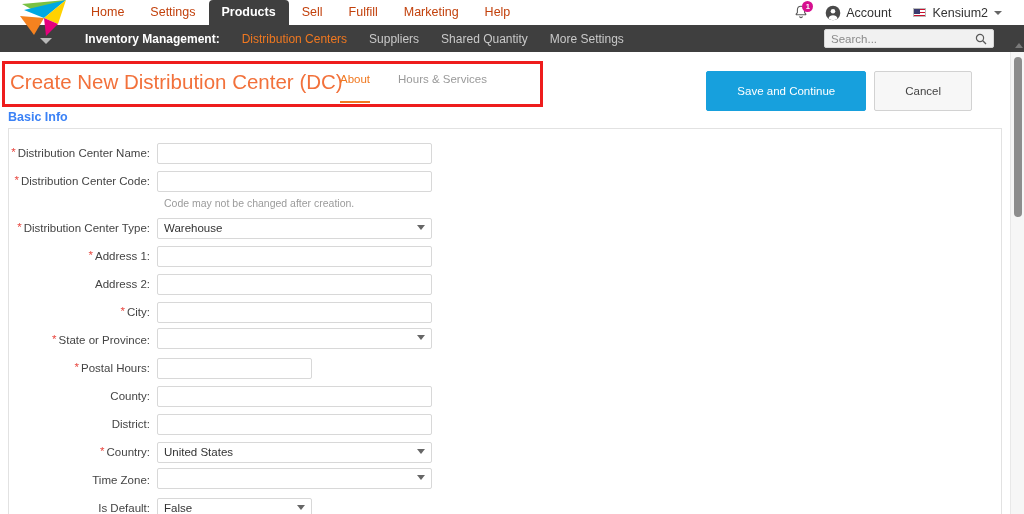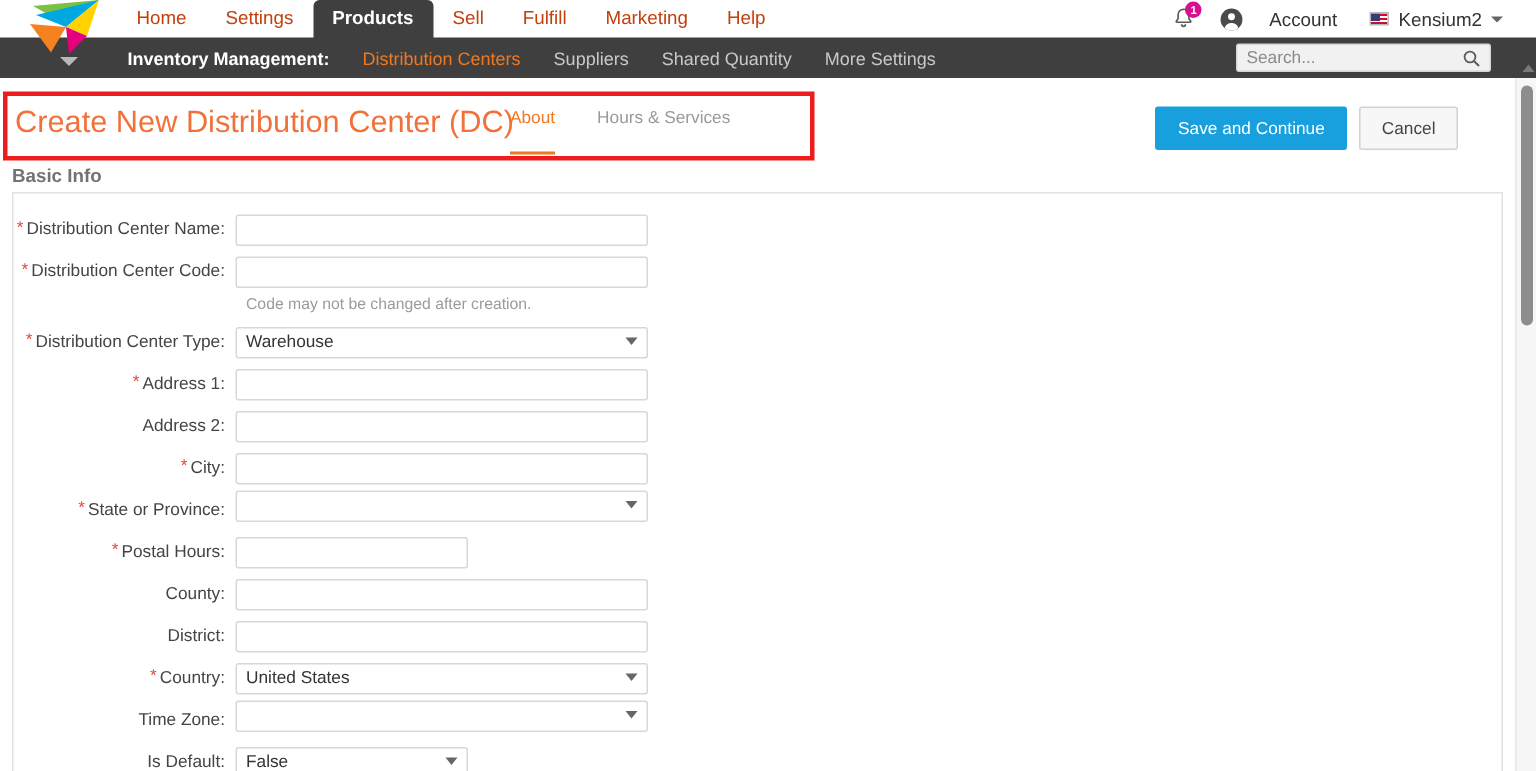--- a/index.html
+++ b/index.html
@@ -57,21 +57,21 @@
   }
   .bell-wrap { position:relative; width:26px; height:25px; display:flex; align-items:center; justify-content:center; cursor:pointer;}
   .badge {
     position:absolute; right:1px; top:1px;
     min-width:11px; height:11px; border-radius:50%;
     background:#d6108f; color:#fff; font-size:7.5px; font-weight:bold;
     display:flex; align-items:center; justify-content:center;
     line-height:11px; padding:0 2px;
   }
   .avatar-ic { width:26px; height:25px; display:flex; align-items:center; justify-content:center; margin-left:6px; cursor:pointer;}
-  .acct-link { font-size:12.5px; color:#333; margin-left:12px; cursor:pointer; white-space:nowrap;}
+  .acct-link { font-size:12.5px; color:#333; margin-left:0; cursor:pointer; white-space:nowrap;}
   .flag {
     width:13px; height:9px; margin-left:22px; position:relative;
     border:1px solid #bbb; overflow:hidden; display:inline-block;
   }
   .flag .red { position:absolute; left:0; top:0; width:100%; height:100%;
     background: repeating-linear-gradient(to bottom,#c8102e 0 1.5px,#ffffff 1.5px 3px); }
   .flag .blue { position:absolute; left:0; top:0; width:6px; height:5px; background:#3c3b6e; }
   .user-name { font-size:12.5px; color:#333; margin-left:6px; white-space:nowrap; cursor:pointer;}
   .caret-dn {
     margin-left:6px; width:0;height:0;
@@ -126,32 +126,32 @@
   }
   .tabs { position:absolute; left:340px; top:73px; display:flex; align-items:baseline; }
   .tab {
     font-size:11.5px; color:#9a9a9a; margin-right:28px; white-space:nowrap; cursor:pointer;
     padding-bottom:16px;
   }
   .tab.active { color:#f07820; border-bottom:2px solid #f07820; }
 
   .actions { position:absolute; right:52px; top:71px; display:flex; gap:8px; }
   .btn {
-    font-size:11.5px; height:29px; padding:0 14px; border-radius:2px;
+    font-size:11.5px; height:40px; padding:0 30px; border-radius:2px;
     display:flex; align-items:center; justify-content:center;
     cursor:pointer; white-space:nowrap; border:1px solid transparent;
     font-family:"Liberation Sans", sans-serif;
   }
   .btn-primary { background:#17a0dd; color:#fff; border-color:#17a0dd; }
   .btn-default { background:#f7f7f7; color:#444; border-color:#d2d2d2; }
 
   
   .section-title {
     position:absolute; left:8px; top:110px;
-    font-size:12.5px; font-weight:bold; color:#737373;
+    font-size:12.5px; font-weight:bold; color:#3b82f6;
   }
 
   
   .panel {
     position:absolute; left:8px; top:128px;
     width:994px; height:386px;
     border:1px solid #e2e2e2; border-bottom:none;
     background:#ffffff;
   }
   .frow {

